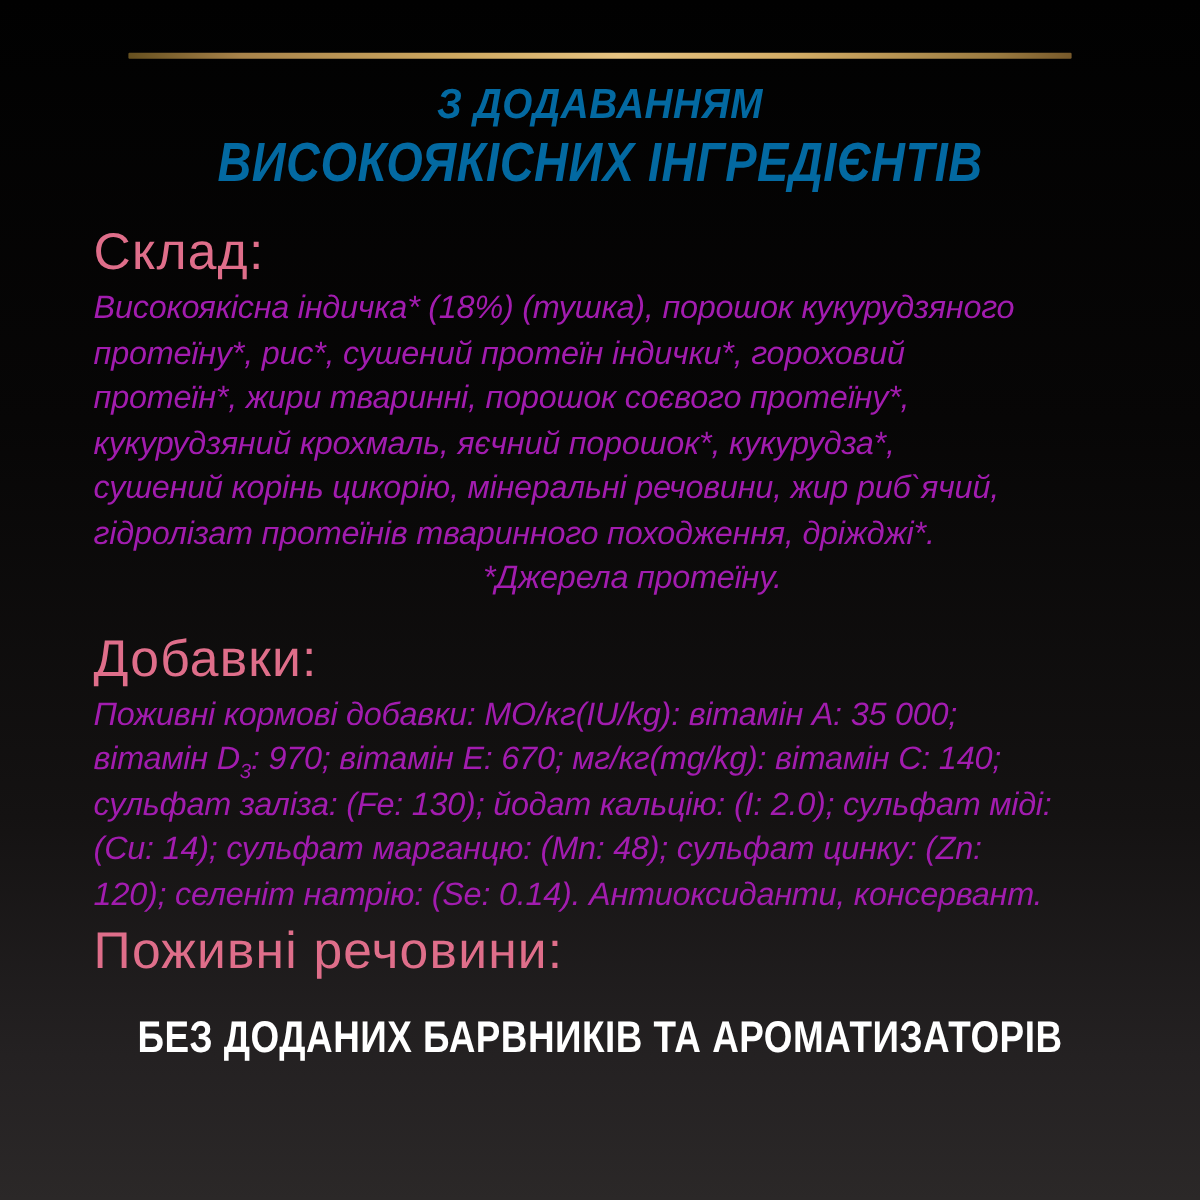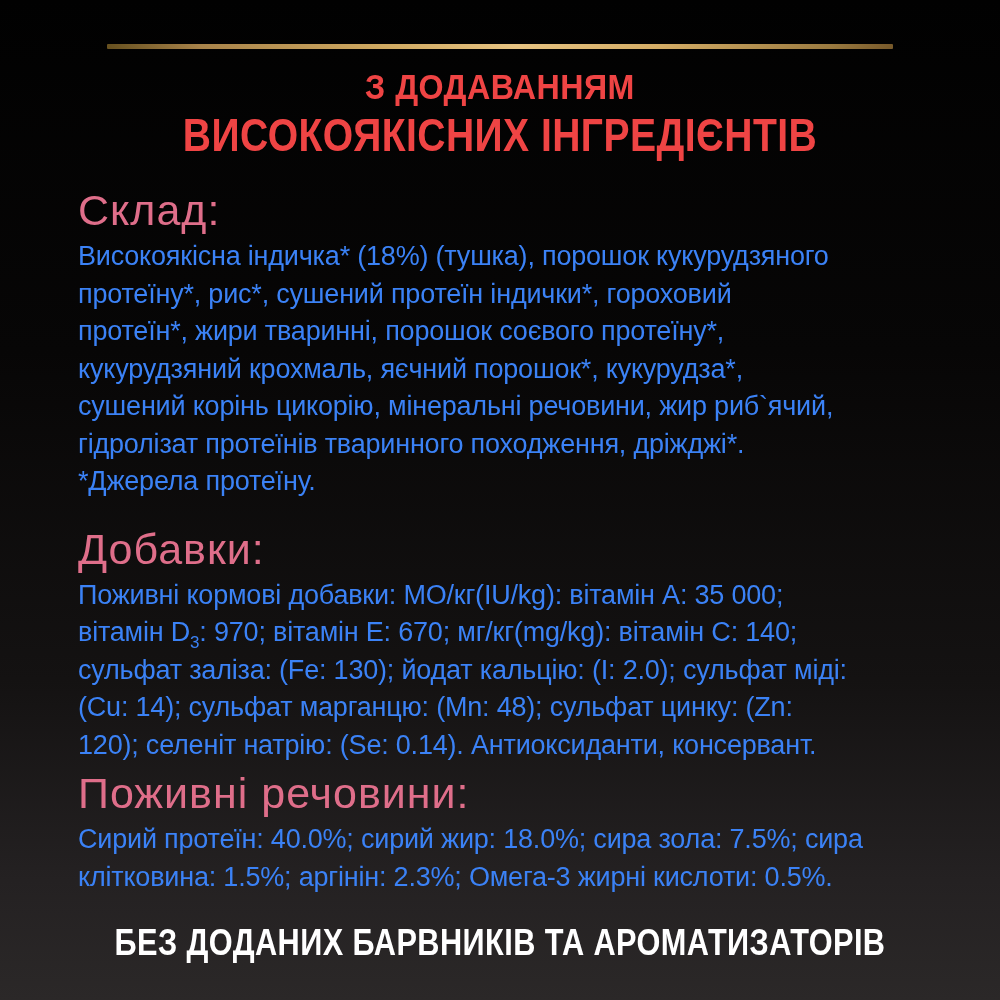--- a/index.html
+++ b/index.html
@@ -10,44 +10,45 @@
     overflow: hidden;
     color: #f4f2f3;
   }
   .gold-bar {
     width: 786px;
     height: 5px;
     margin: 44px auto 0 auto;
     border-radius: 1px;
     background: linear-gradient(90deg, #66501f 0%, #a8834a 12%, #cfa961 35%, #e6c382 52%, #d4ad66 70%, #9a7a40 92%, #77592a 100%);
   }
-  .header { margin-top: 17px; text-align: center; color: #ef4444; }
+  .header { margin-top: 17px; text-align: center; color: #0369a1; font-style: italic; }
   .h-line1 {
     font-size: 35px; font-weight: 700; line-height: 42px;
     transform: scaleX(0.92); transform-origin: 50% 50%;
     white-space: nowrap; letter-spacing: 0.5px;
   }
   .h-line2 {
     font-size: 46px; font-weight: 700; line-height: 54px;
     transform: scaleX(0.85); transform-origin: 50% 50%;
     white-space: nowrap; letter-spacing: 0.5px;
   }
   .content { padding: 0 24px 0 78px; }
   .section { margin-top: 23px; }
   .sec-heading {
     font-size: 43px; line-height: 50px; font-weight: 400;
     color: #df6e8a; letter-spacing: 1px;
   }
   .sec-body {
     margin-top: 3px;
     font-size: 27px; line-height: 37.5px;
-    color: #3b82f6; letter-spacing: -0.2px;
+    color: #a21caf; letter-spacing: -0.2px;
     white-space: pre-wrap;
+    font-style: italic;
   }
-  .footnote { margin-top: 0; }
+  .footnote { margin-top: 0; text-align: center; }
   .sec-additives { }
   .sec-nutrients { margin-top: 4px; }
   sub.sub3 {
     font-size: 17px; line-height: 0;
     position: relative; top: 7px; vertical-align: baseline;
   }
   .footer {
     margin-top: 25px; text-align: center; color: #ffffff;
     font-size: 37px; font-weight: 700; line-height: 44px;
     transform: scaleX(0.83); transform-origin: 50% 50%;
@@ -83,21 +84,19 @@
       <h2 class="sec-heading">Добавки:</h2>
       <p class="sec-body"><span>Поживні кормові добавки: МО/кг(IU/kg): вітамін A: 35 000;
 вітамін D</span><sub class="sub3">3</sub><span>: 970; вітамін E: 670; мг/кг(mg/kg): вітамін C: 140;
 сульфат заліза: (Fe: 130); йодат кальцію: (I: 2.0); сульфат міді:
 (Cu: 14); сульфат марганцю: (Mn: 48); сульфат цинку: (Zn:
 120); селеніт натрію: (Se: 0.14). Антиоксиданти, консервант.</span></p>
     </section>
 
     <section class="section sec-nutrients">
       <h2 class="sec-heading">Поживні речовини:</h2>
-      <p class="sec-body">Сирий протеїн: 40.0%; сирий жир: 18.0%; сира зола: 7.5%; сира
-клітковина: 1.5%; аргінін: 2.3%; Омега-3 жирні кислоти: 0.5%.</p>
     </section>
 
   </main>
 
   <footer class="footer">БЕЗ ДОДАНИХ БАРВНИКІВ ТА АРОМАТИЗАТОРІВ</footer>
 
 </div>
 
 </body></html>

